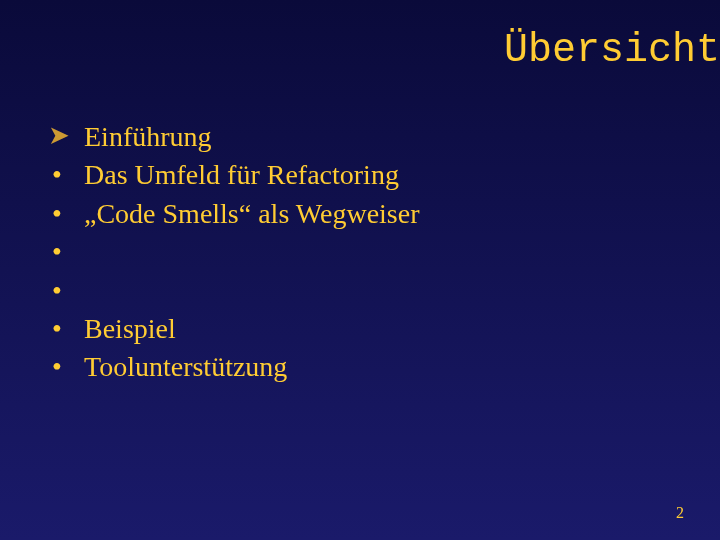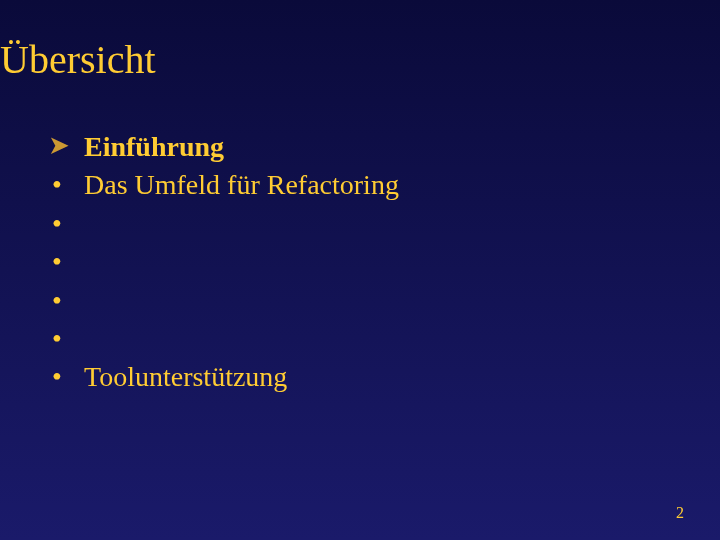--- a/index.html
+++ b/index.html
@@ -10,25 +10,26 @@
     body {
       width: 720px;
       height: 540px;
       background: linear-gradient(to bottom, #0a0a3a 0%, #1a1a6a 100%);
       font-family: "Times New Roman", Times, serif;
       color: #ffcc33;
       position: relative;
       overflow: hidden;
     }
     .slide-title {
-      text-align: left;
+      text-align: right;
       font-size: 40px;
       font-weight: normal;
-      padding-top: 36px;
+      padding-top: 28px;
       color: #ffcc33;
+      font-family: Liberation Mono, monospace;
     }
     .content {
       padding-top: 46px;
       padding-left: 48px;
     }
     .list-item {
       display: flex;
       align-items: flex-start;
       margin-bottom: 2px;
       font-size: 28px;
@@ -45,21 +46,21 @@
     }
     .dot-bullet {
       color: #ffcc33;
       font-size: 28px;
       padding-left: 4px;
     }
     .item-text {
       color: #ffcc33;
     }
     .bold-text {
-      font-weight: bold;
+      font-weight: normal;
     }
     .page-number {
       position: absolute;
       bottom: 18px;
       right: 36px;
       font-size: 16px;
       color: #ffcc33;
     }
   </style>
 </head>
@@ -71,29 +72,31 @@
   <div class="list-item">
     <span class="bullet arrow-bullet">➤</span>
     <span class="item-text bold-text">Einführung</span>
   </div>
   <div class="list-item">
     <span class="bullet dot-bullet">•</span>
     <span class="item-text">Das Umfeld für Refactoring</span>
   </div>
   <div class="list-item">
     <span class="bullet dot-bullet">•</span>
+    <span class="item-text">„Code Smells“ als Wegweiser</span>
   </div>
   <div class="list-item">
     <span class="bullet dot-bullet">•</span>
   </div>
   <div class="list-item">
     <span class="bullet dot-bullet">•</span>
   </div>
   <div class="list-item">
     <span class="bullet dot-bullet">•</span>
+    <span class="item-text">Beispiel</span>
   </div>
   <div class="list-item">
     <span class="bullet dot-bullet">•</span>
     <span class="item-text">Toolunterstützung</span>
   </div>
 </div>
 
 <div class="page-number">2</div>
 
 </body></html>

